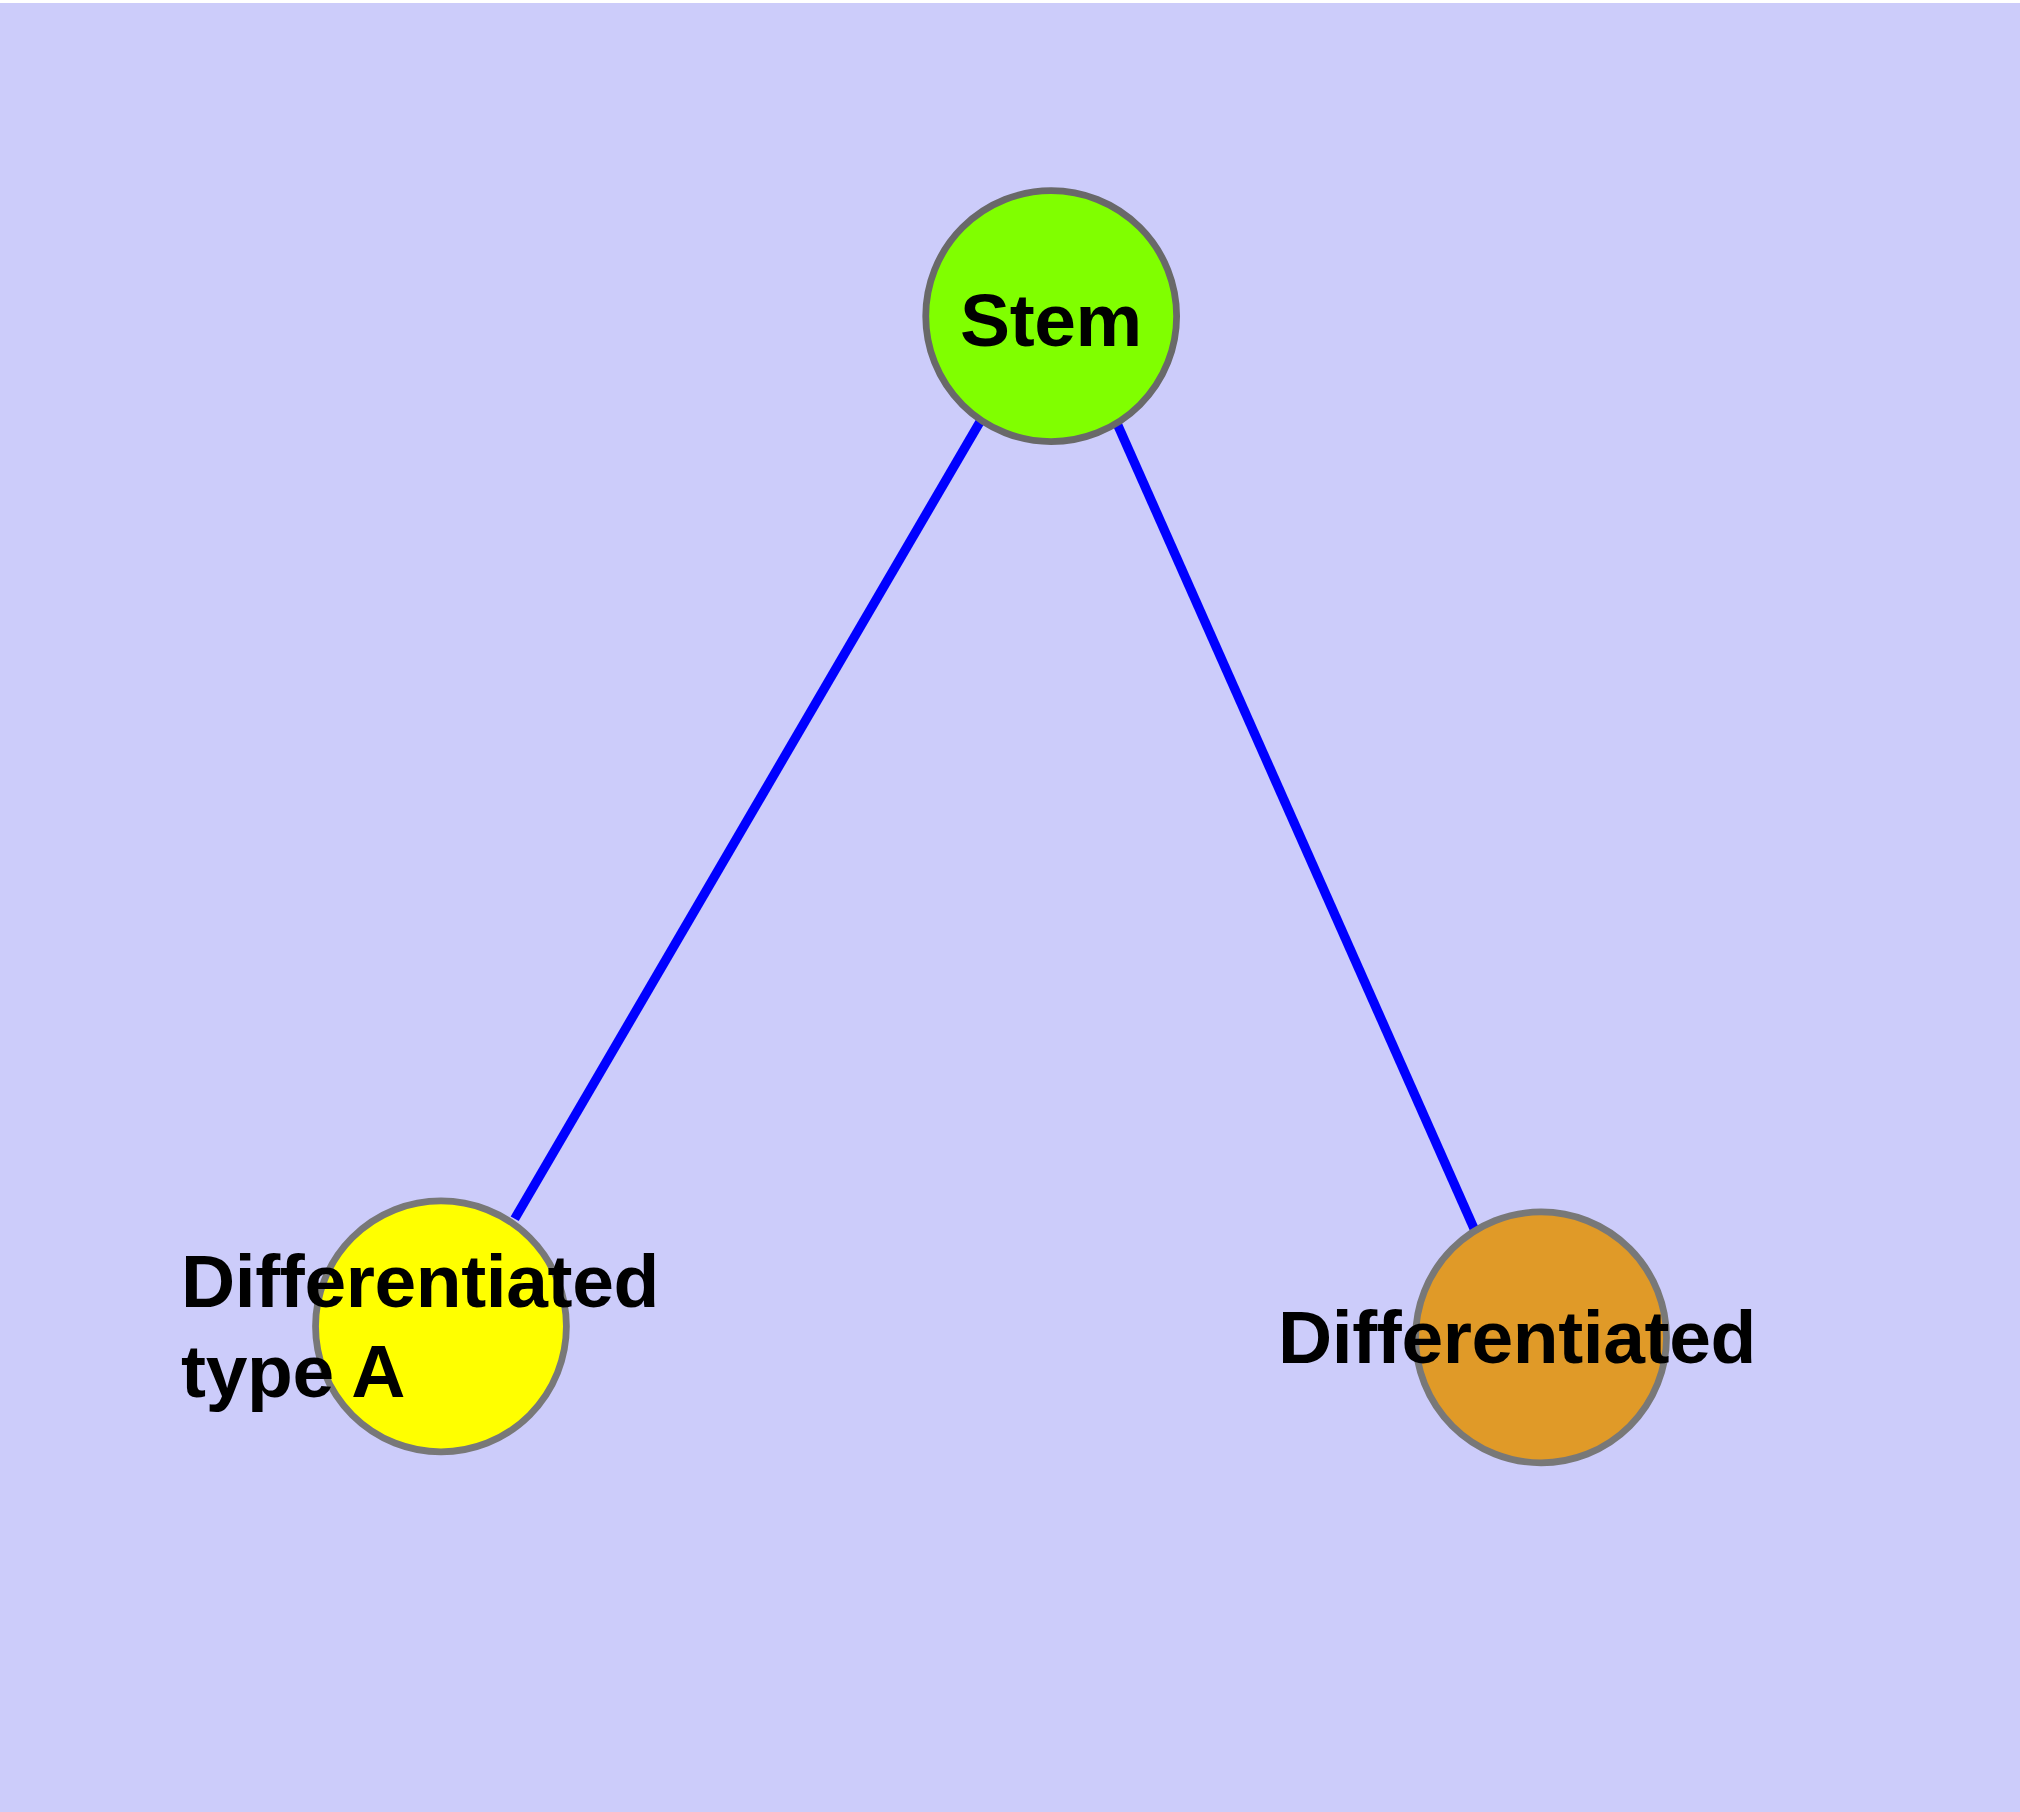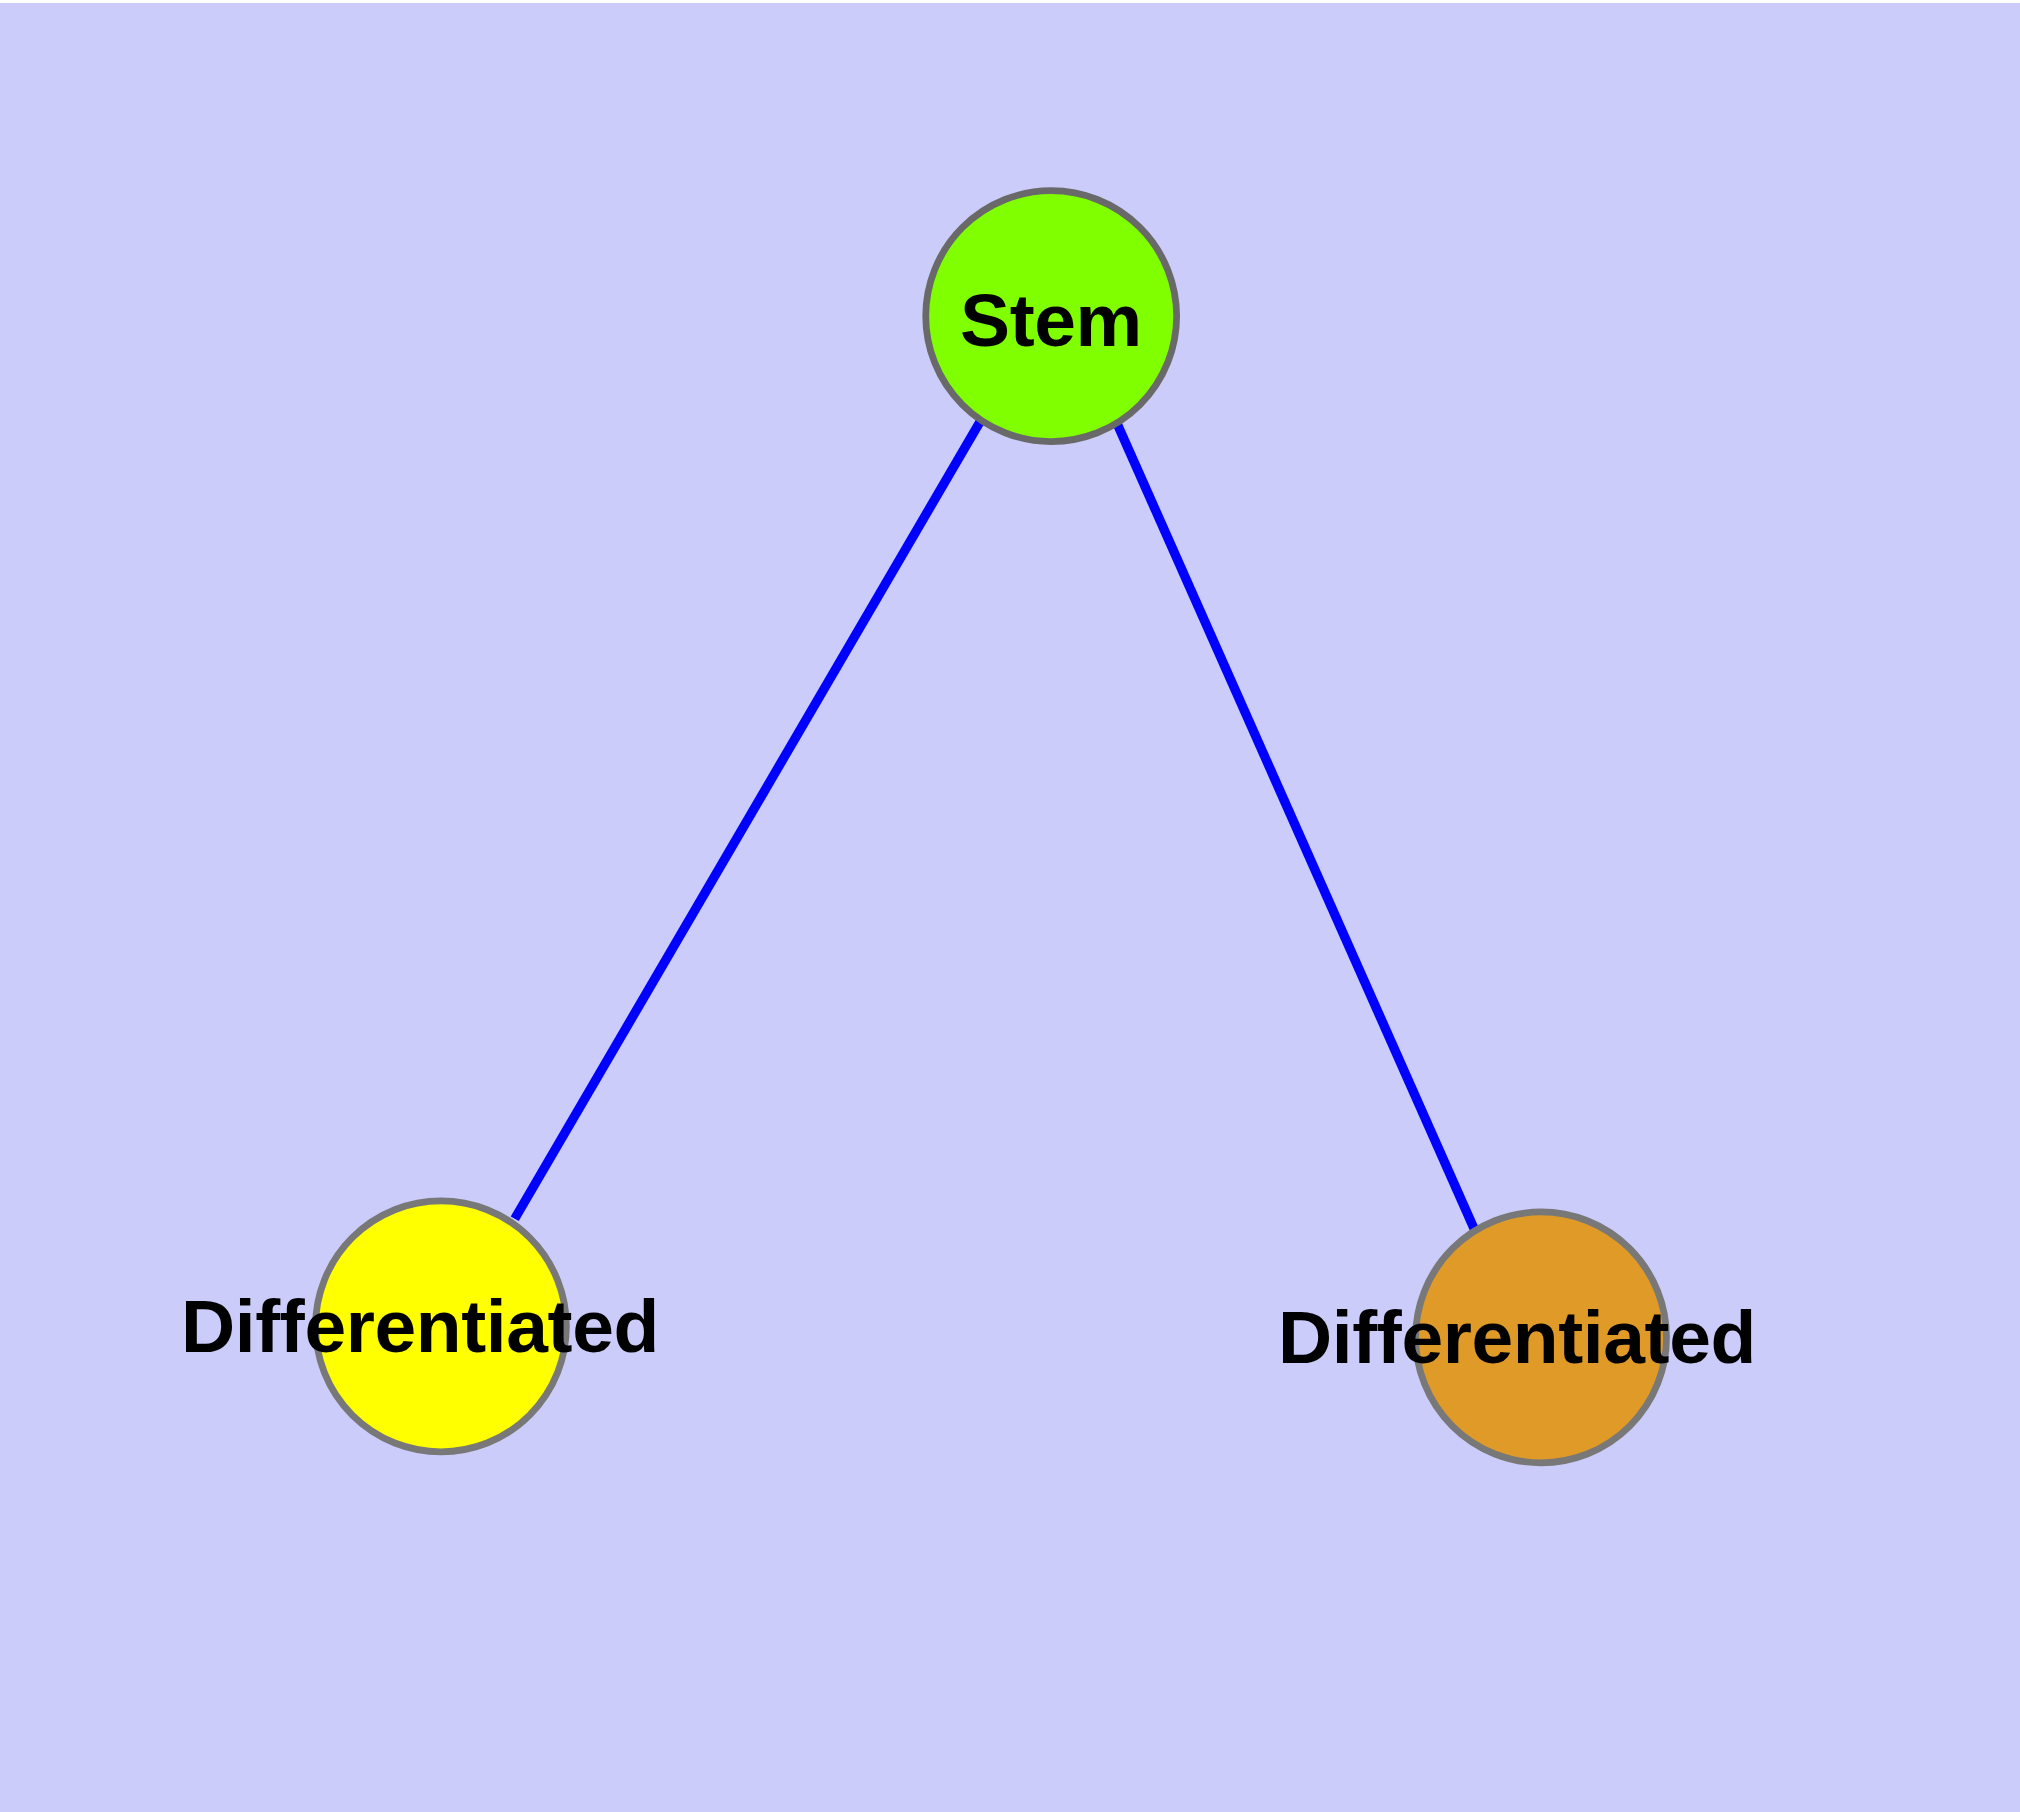--- a/index.html
+++ b/index.html
@@ -61,20 +61,21 @@
       <circle cx="1240" cy="373" r="148" fill="#80ff00" stroke="#696969" stroke-width="8"></circle>
     </g>
   </svg>
 
   <div class="node-label" style="left:1051px; top:320px;">
     <span>Stem</span>
   </div>
 
   <div class="node-label" style="left:420px; top:1326px;">
     <div>Differentiated</div>
+    <div>type A</div>
   </div>
 
   <div class="node-label" style="left:1517px; top:1337px;">
     <div>Differentiated</div>
   </div>
 
 </div>
 
 
 </body></html>

